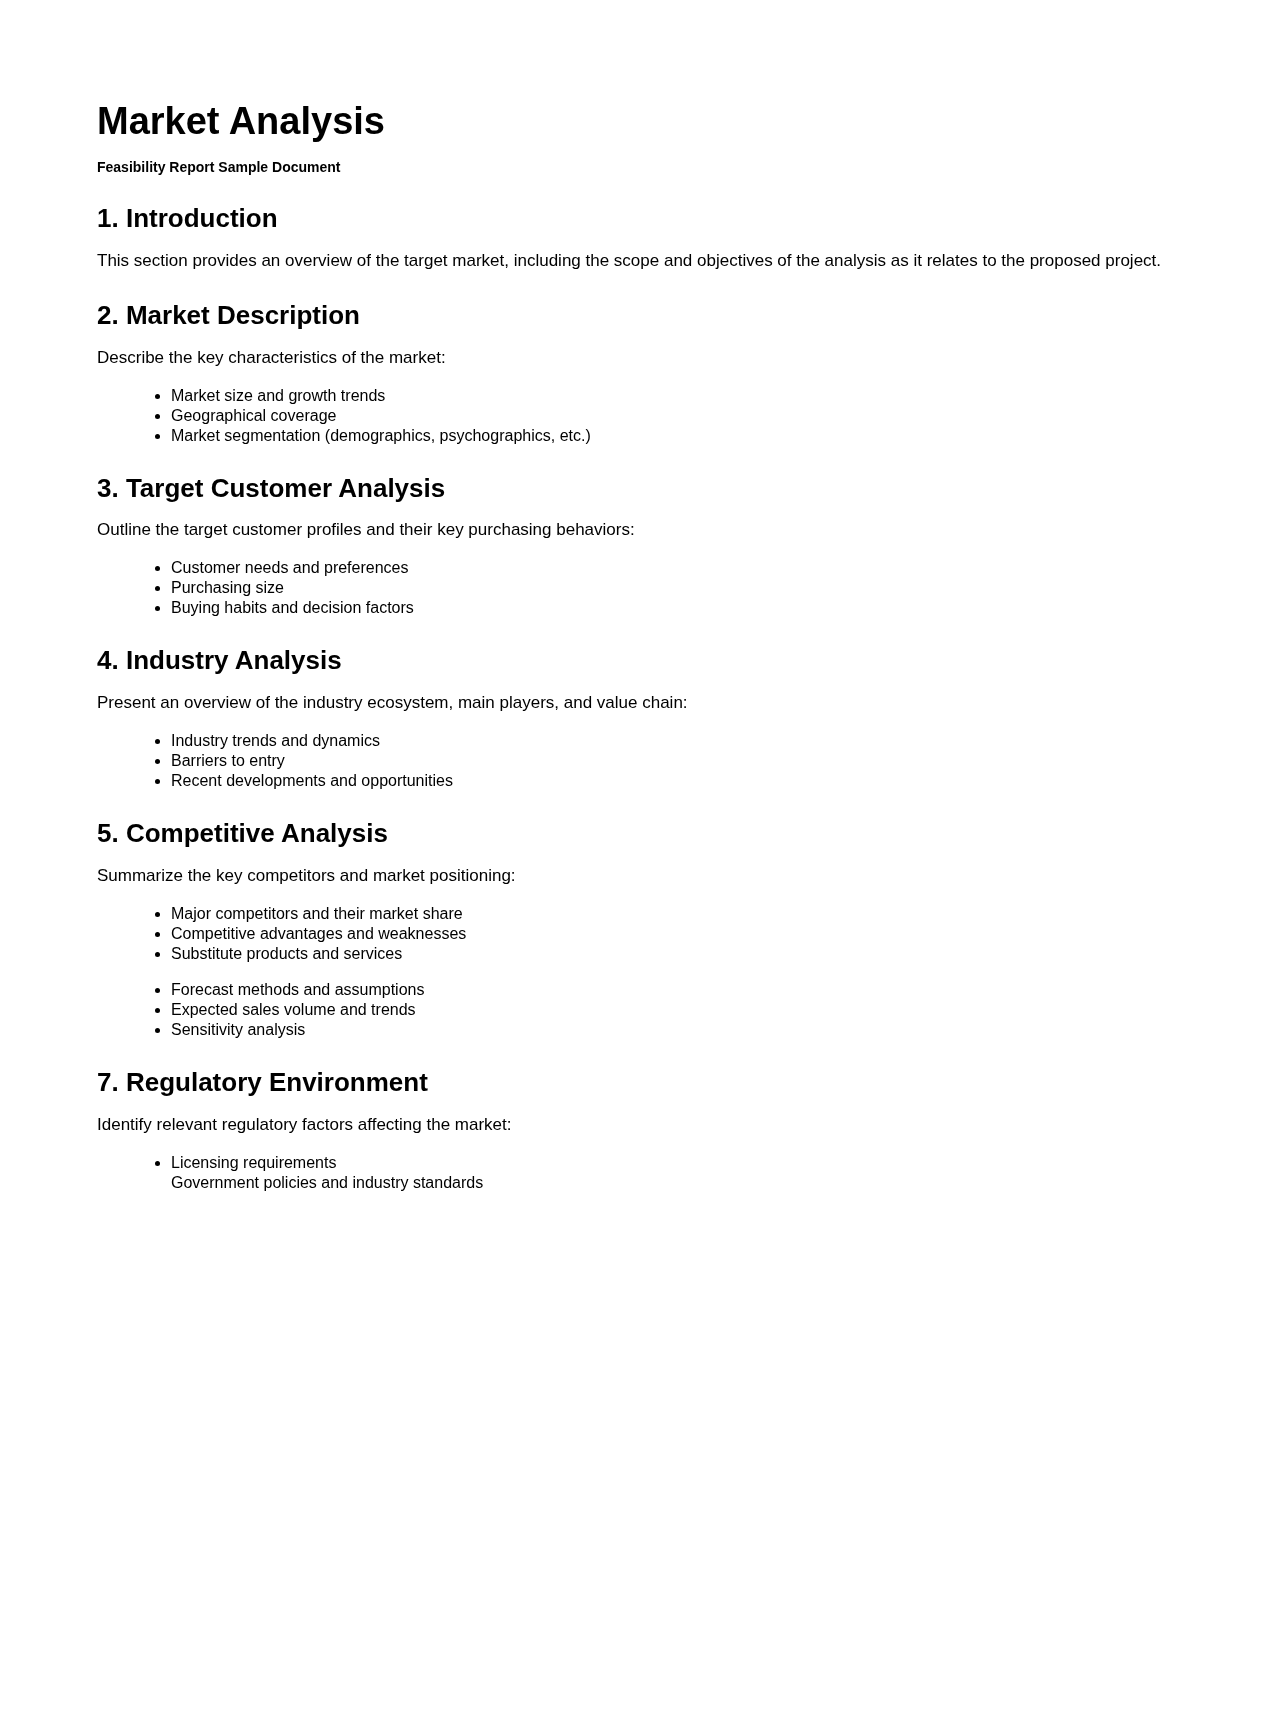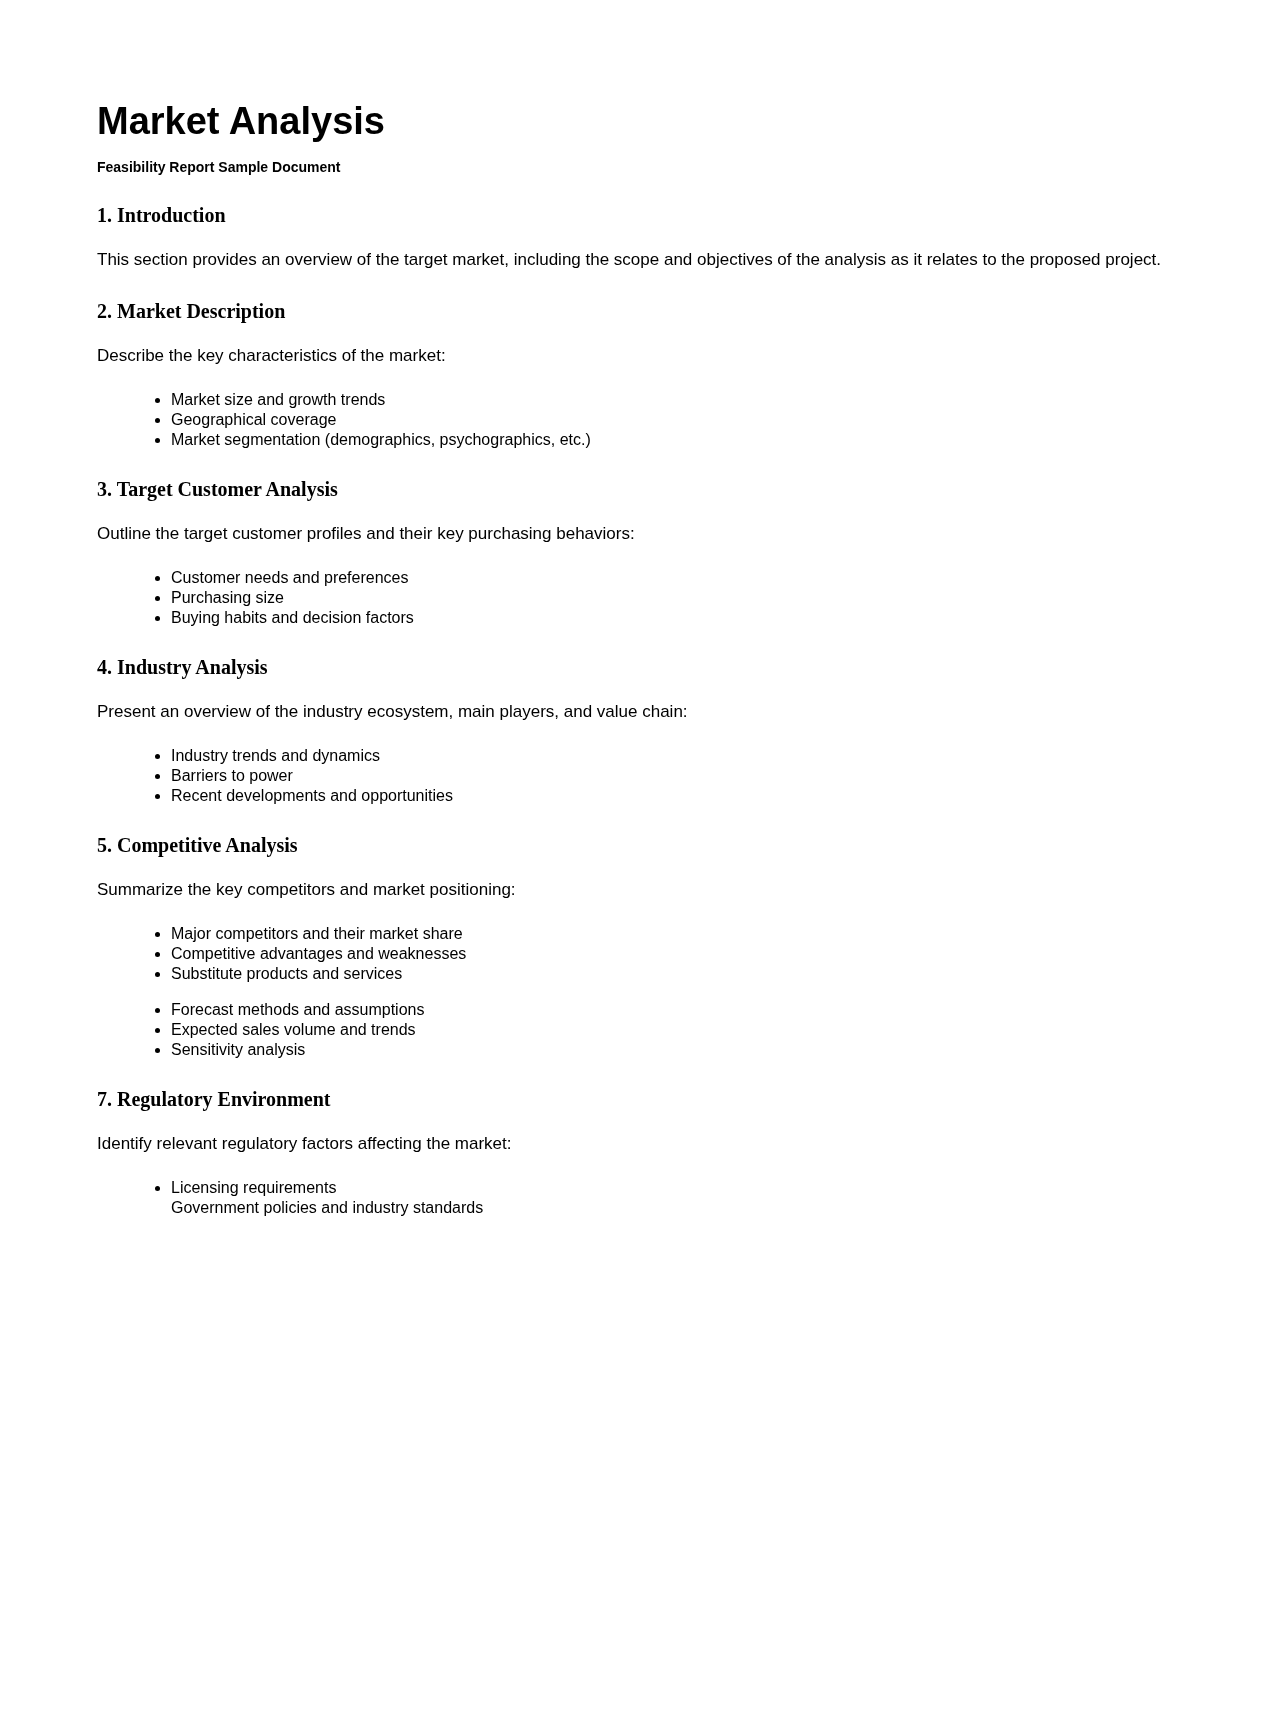--- a/index.html
+++ b/index.html
@@ -24,30 +24,29 @@
     margin: 0 0 14px 0;
     letter-spacing: 0;
   }
   p.doc-subtitle {
     font-size: 14px;
     line-height: 1.3;
     font-weight: 700;
     margin: 0 0 20px 0;
   }
   h2.section-heading {
-    font-size: 20px;
+    font-size: 26px;
     line-height: 1.15;
     font-weight: 700;
     margin: 28px 0 16px 0;
-    font-family: Liberation Serif, serif;
   }
   p.section-description {
     font-size: 17px;
     line-height: 1.35;
-    margin: 22px 0;
+    margin: 16px 0;
   }
   ul.bullet-list {
     margin: 16px 0;
     padding: 0 0 0 74px;
     list-style-type: disc;
   }
   ul.bullet-list li {
     font-size: 16px;
     line-height: 1.25;
   }
@@ -88,21 +87,21 @@
       <li>Purchasing size</li>
       <li>Buying habits and decision factors</li>
     </ul>
   </section>
 
   <section>
     <h2 class="section-heading">4. Industry Analysis</h2>
     <p class="section-description">Present an overview of the industry ecosystem, main players, and value chain:</p>
     <ul class="bullet-list">
       <li>Industry trends and dynamics</li>
-      <li>Barriers to power</li>
+      <li>Barriers to entry</li>
       <li>Recent developments and opportunities</li>
     </ul>
   </section>
 
   <section>
     <h2 class="section-heading">5. Competitive Analysis</h2>
     <p class="section-description">Summarize the key competitors and market positioning:</p>
     <ul class="bullet-list">
       <li>Major competitors and their market share</li>
       <li>Competitive advantages and weaknesses</li>

